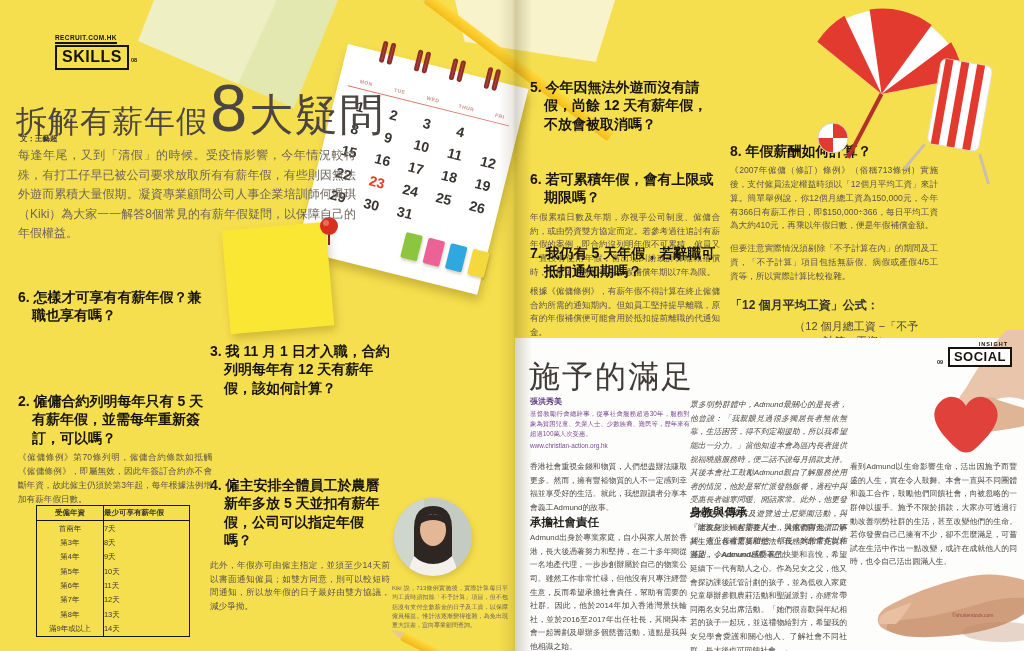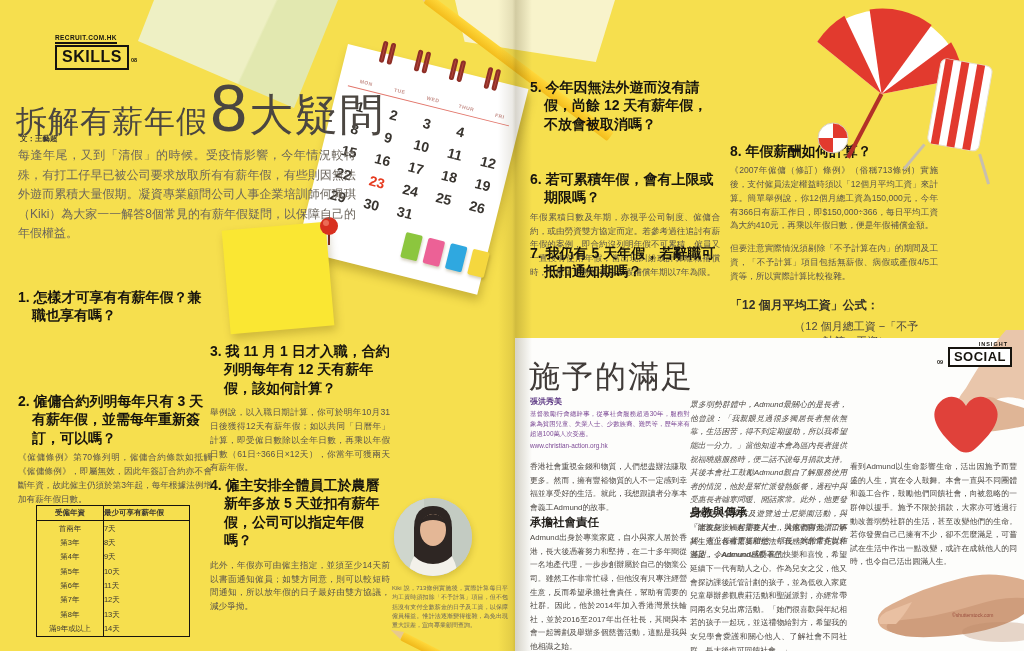--- a/index.html
+++ b/index.html
@@ -177,25 +177,25 @@
 
 <div class="abs title">
   <span class="t1">拆解有薪年假</span>
   <span class="t8">8</span>
   <span class="t2">大疑問</span>
 </div>
 <div class="abs byline">文：王藝超</div>
 <div class="abs intro">每逢年尾，又到「清假」的時候。受疫情影響，今年情況較特殊，有打工仔早已被公司要求放取所有有薪年假，有些則因無法外遊而累積大量假期。凝資專業顧問公司人事企業培訓師何珮琪（Kiki）為大家一一解答8個常見的有薪年假疑問，以保障自己的年假權益。</div>
 
 <div class="abs q1">
-  <div class="qhead">1. 怎樣才可享有有薪年假？兼職也享有嗎？</div>
+  <div class="qhead">6. 怎樣才可享有有薪年假？兼職也享有嗎？</div>
 </div>
 
 <div class="abs q2">
-  <div class="qhead">2. 僱傭合約列明每年只有 3 天有薪年假，並需每年重新簽訂，可以嗎？</div>
+  <div class="qhead">2. 僱傭合約列明每年只有 5 天有薪年假，並需每年重新簽訂，可以嗎？</div>
   <div class="qbody">《僱傭條例》第70條列明，僱傭合約條款如抵觸《僱傭條例》，即屬無效，因此年簽訂合約亦不會斷年資，故此僱主仍須於第3年起，每年根據法例增加有薪年假日數。</div>
   <div class="gap"></div>
 </div>
 
 <div class="abs leave-table" id="leave-table">
     <div class="lt-row lt-head">
       <div class="lt-c1">受僱年資</div>
       <div class="lt-c2">最少可享有薪年假</div>
     </div>
     <div class="lt-row">
@@ -228,21 +228,20 @@
     </div>
     <div class="lt-row">
       <div class="lt-c1">滿9年或以上</div>
       <div class="lt-c2">14天</div>
     </div>
   </div>
 
 <div class="abs q3">
   <div class="qhead">3. 我 11 月 1 日才入職，合約列明每年有 12 天有薪年假，該如何計算？</div>
   <div class="gap"></div>
-  <div class="qbody">舉例說，以入職日期計算，你可於明年10月31日後獲得12天有薪年假；如以共同「日曆年」計算，即受僱日數除以全年日數，再乘以年假日數（61日÷366日×12天），你當年可獲兩天有薪年假。</div>
 </div>
 
 <div class="abs q4">
   <div class="qhead">4. 僱主安排全體員工於農曆新年多放 5 天並扣有薪年假，公司可以指定年假嗎？</div>
   <div class="gap"></div>
   <div class="qbody">此外，年假亦可由僱主指定，並須至少14天前以書面通知僱員；如雙方同意，則可以較短時間通知，所以放年假的日子最好由雙方協議，減少爭拗。</div>
 </div>
 
 <div class="abs kiki-photo">
   <svg viewBox="0 0 78 78" width="78" height="78">
@@ -258,20 +257,21 @@
 
 <div class="abs q5">
   <div class="qhead">5. 今年因無法外遊而沒有請假，尚餘 12 天有薪年假，不放會被取消嗎？</div>
 </div>
 <div class="abs q6">
   <div class="qhead">6. 若可累積年假，會有上限或期限嗎？</div>
   <div class="qbody">年假累積日數及年期，亦視乎公司制度、僱傭合約，或由勞資雙方協定而定。若參考過往追討有薪年假的案例，即合約沒列明年假不可累積，僱員又一直沒有使用年假，當出現糾紛或計算離職補償時，一般可追溯的有薪年假補償年期以7年為限。</div>
 </div>
 <div class="abs q7">
   <div class="qhead">7. 我仍有 5 天年假，若辭職可抵扣通知期嗎？</div>
+  <div class="qbody">根據《僱傭條例》，有薪年假不得計算在終止僱傭合約所需的通知期內。但如員工堅持提早離職，原有的年假補償便可能會用於抵扣提前離職的代通知金。</div>
 </div>
 <div class="abs q8">
   <div class="qhead">8. 年假薪酬如何計算？</div>
   <div class="qbody">《2007年僱傭（修訂）條例》（俗稱713條例）實施後，支付僱員法定權益時須以「12個月平均工資」來計算。簡單舉例說，你12個月總工資為150,000元，今年有366日有薪工作日，即$150,000÷366，每日平均工資為大約410元，再乘以年假日數，便是年假補償金額。</div>
   <div class="gap"></div>
   <div class="qbody">但要注意實際情況須剔除「不予計算在內」的期間及工資，「不予計算」項目包括無薪假、病假或產假4/5工資等，所以實際計算比較複雜。</div>
   <div class="formula-label">「12 個月平均工資」公式：</div>
   <div class="formula">
     <span class="f-lhs">每日平均工資 =</span>
     <span class="fraction">

